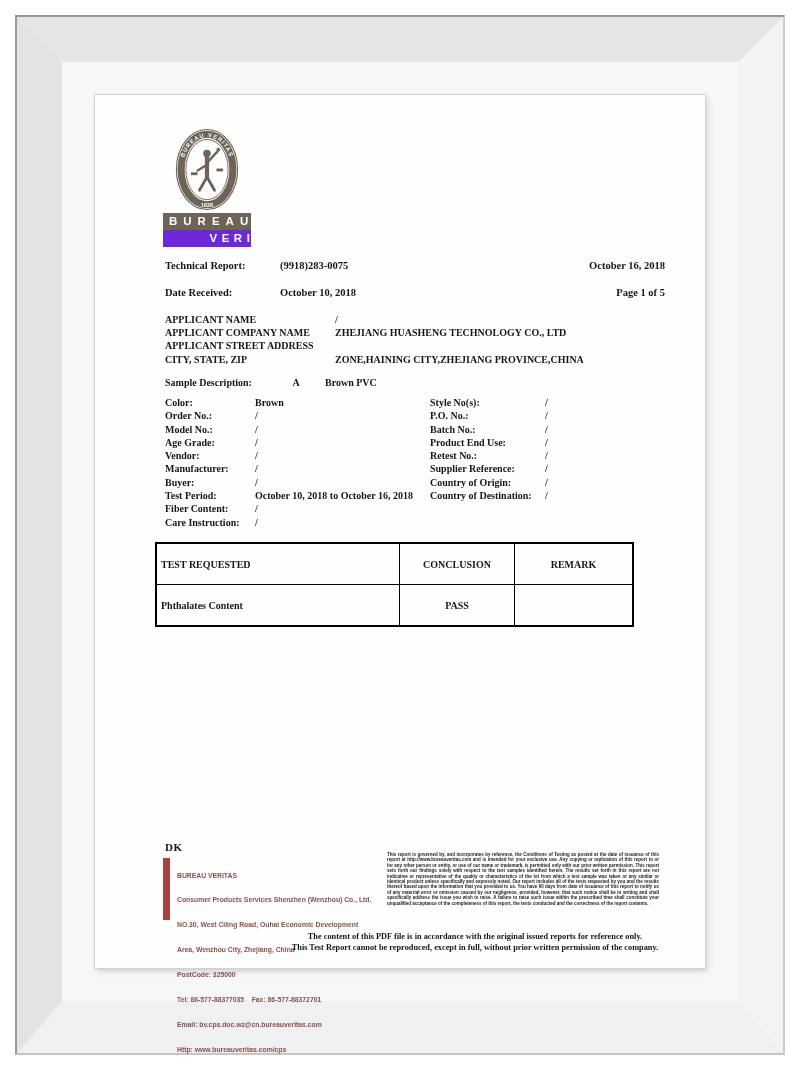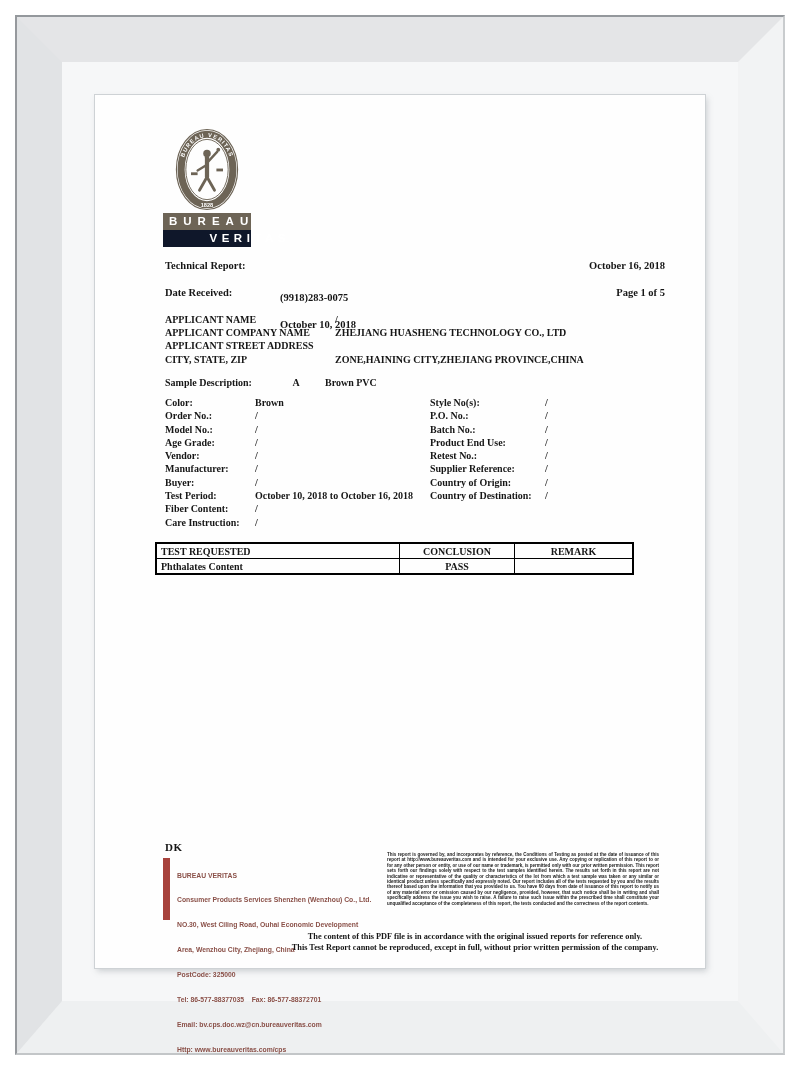--- a/index.html
+++ b/index.html
@@ -16,46 +16,46 @@
       background:#f6f7f8;}
   
   .document{position:absolute;left:95px;top:95px;width:610px;height:873px;
       background:#fefefe;color:#161616;font-weight:bold;
       box-shadow:0 0 0 1px #ced2d5, 2px 3px 6px rgba(120,128,134,.35);}
   .logo{position:absolute;left:68px;top:33px;width:88px;text-align:center;}
   .logo svg{display:block;margin:0 auto 2px auto;}
   .band{display:block;height:17px;line-height:17px;color:#ffffff;
       font-family:"Liberation Sans",sans-serif;font-weight:bold;font-size:11.5px;text-align:center;}
   .band1{background:#6d6456;letter-spacing:6px;text-indent:6px;}
-  .band2{background:#0f172a;letter-spacing:4.5px;text-indent:4.5px;padding-left:42px;}
+  .band2{background:#6d28d9;letter-spacing:4.5px;text-indent:4.5px;padding-left:42px;}
   .title{position:absolute;left:320px;top:50px;width:300px;text-align:center;
       font-size:27px;letter-spacing:1px;}
   .hdr-row{position:absolute;left:70px;width:500px;height:14px;font-size:10.5px;}
   .hdr-row .lbl{position:absolute;left:0;}
-  .hdr-row .val{position:absolute;left:115px;margin-top:32px;}
+  .hdr-row .val{position:absolute;left:115px;}
   .hdr-row .rgt{position:absolute;right:0;}
   .app-block{position:absolute;left:70px;top:218px;width:470px;font-size:10px;line-height:13.2px;}
   .app-row{display:flex;}
   .app-row .lbl{width:170px;flex:none;}
   .app-row .val{width:300px;}
   .val-justify{text-align:justify;text-align-last:justify;}
   .sample-row{position:absolute;left:70px;top:282px;font-size:10px;}
   .sample-row .lbl{display:inline-block;width:125px;}
   .sample-row .code{display:inline-block;width:30px;}
   .fld-col{position:absolute;top:301px;font-size:10px;line-height:13.3px;}
   .fld-left{left:70px;width:270px;}
   .fld-right{left:335px;width:235px;}
   .fld-left .lbl{display:inline-block;width:90px;}
   .fld-right .lbl{display:inline-block;width:115px;}
   .summary-head{position:absolute;left:60px;top:433px;width:475px;text-align:center;
       font-size:10.5px;letter-spacing:.3px;}
   .summary-table{position:absolute;left:60px;top:447px;border-collapse:collapse;
       border:2px solid #000;table-layout:fixed;}
   .summary-table td{border:1px solid #000;font-size:10px;font-weight:bold;height:14px;
-      padding:0 4px;overflow:hidden;margin-left:16px;}
+      padding:13px 4px;overflow:hidden;margin-left:16px;}
   .c1{width:234px;} .c2{width:106px;text-align:center;} .c3{width:109px;text-align:center;}
   .dk{position:absolute;left:70px;top:746px;font-size:11px;letter-spacing:.5px;}
   .foot-co{position:absolute;left:68px;top:760px;width:230px;}
   .foot-bar{position:absolute;left:0;top:3px;width:7px;height:62px;background:#a7423c;}
   .foot-lines{margin-left:14px;font-family:"Liberation Sans",sans-serif;font-weight:bold;
       font-size:6.8px;line-height:8.3px;color:#8a5048;white-space:pre-wrap;}
   .fineprint{position:absolute;left:292px;top:757px;width:272px;
       font-family:"Liberation Sans",sans-serif;font-weight:bold;font-size:4.5px;
       line-height:5.4px;color:#1a1a1a;text-align:justify;}
   .notice{position:absolute;left:150px;top:836px;width:460px;text-align:center;

